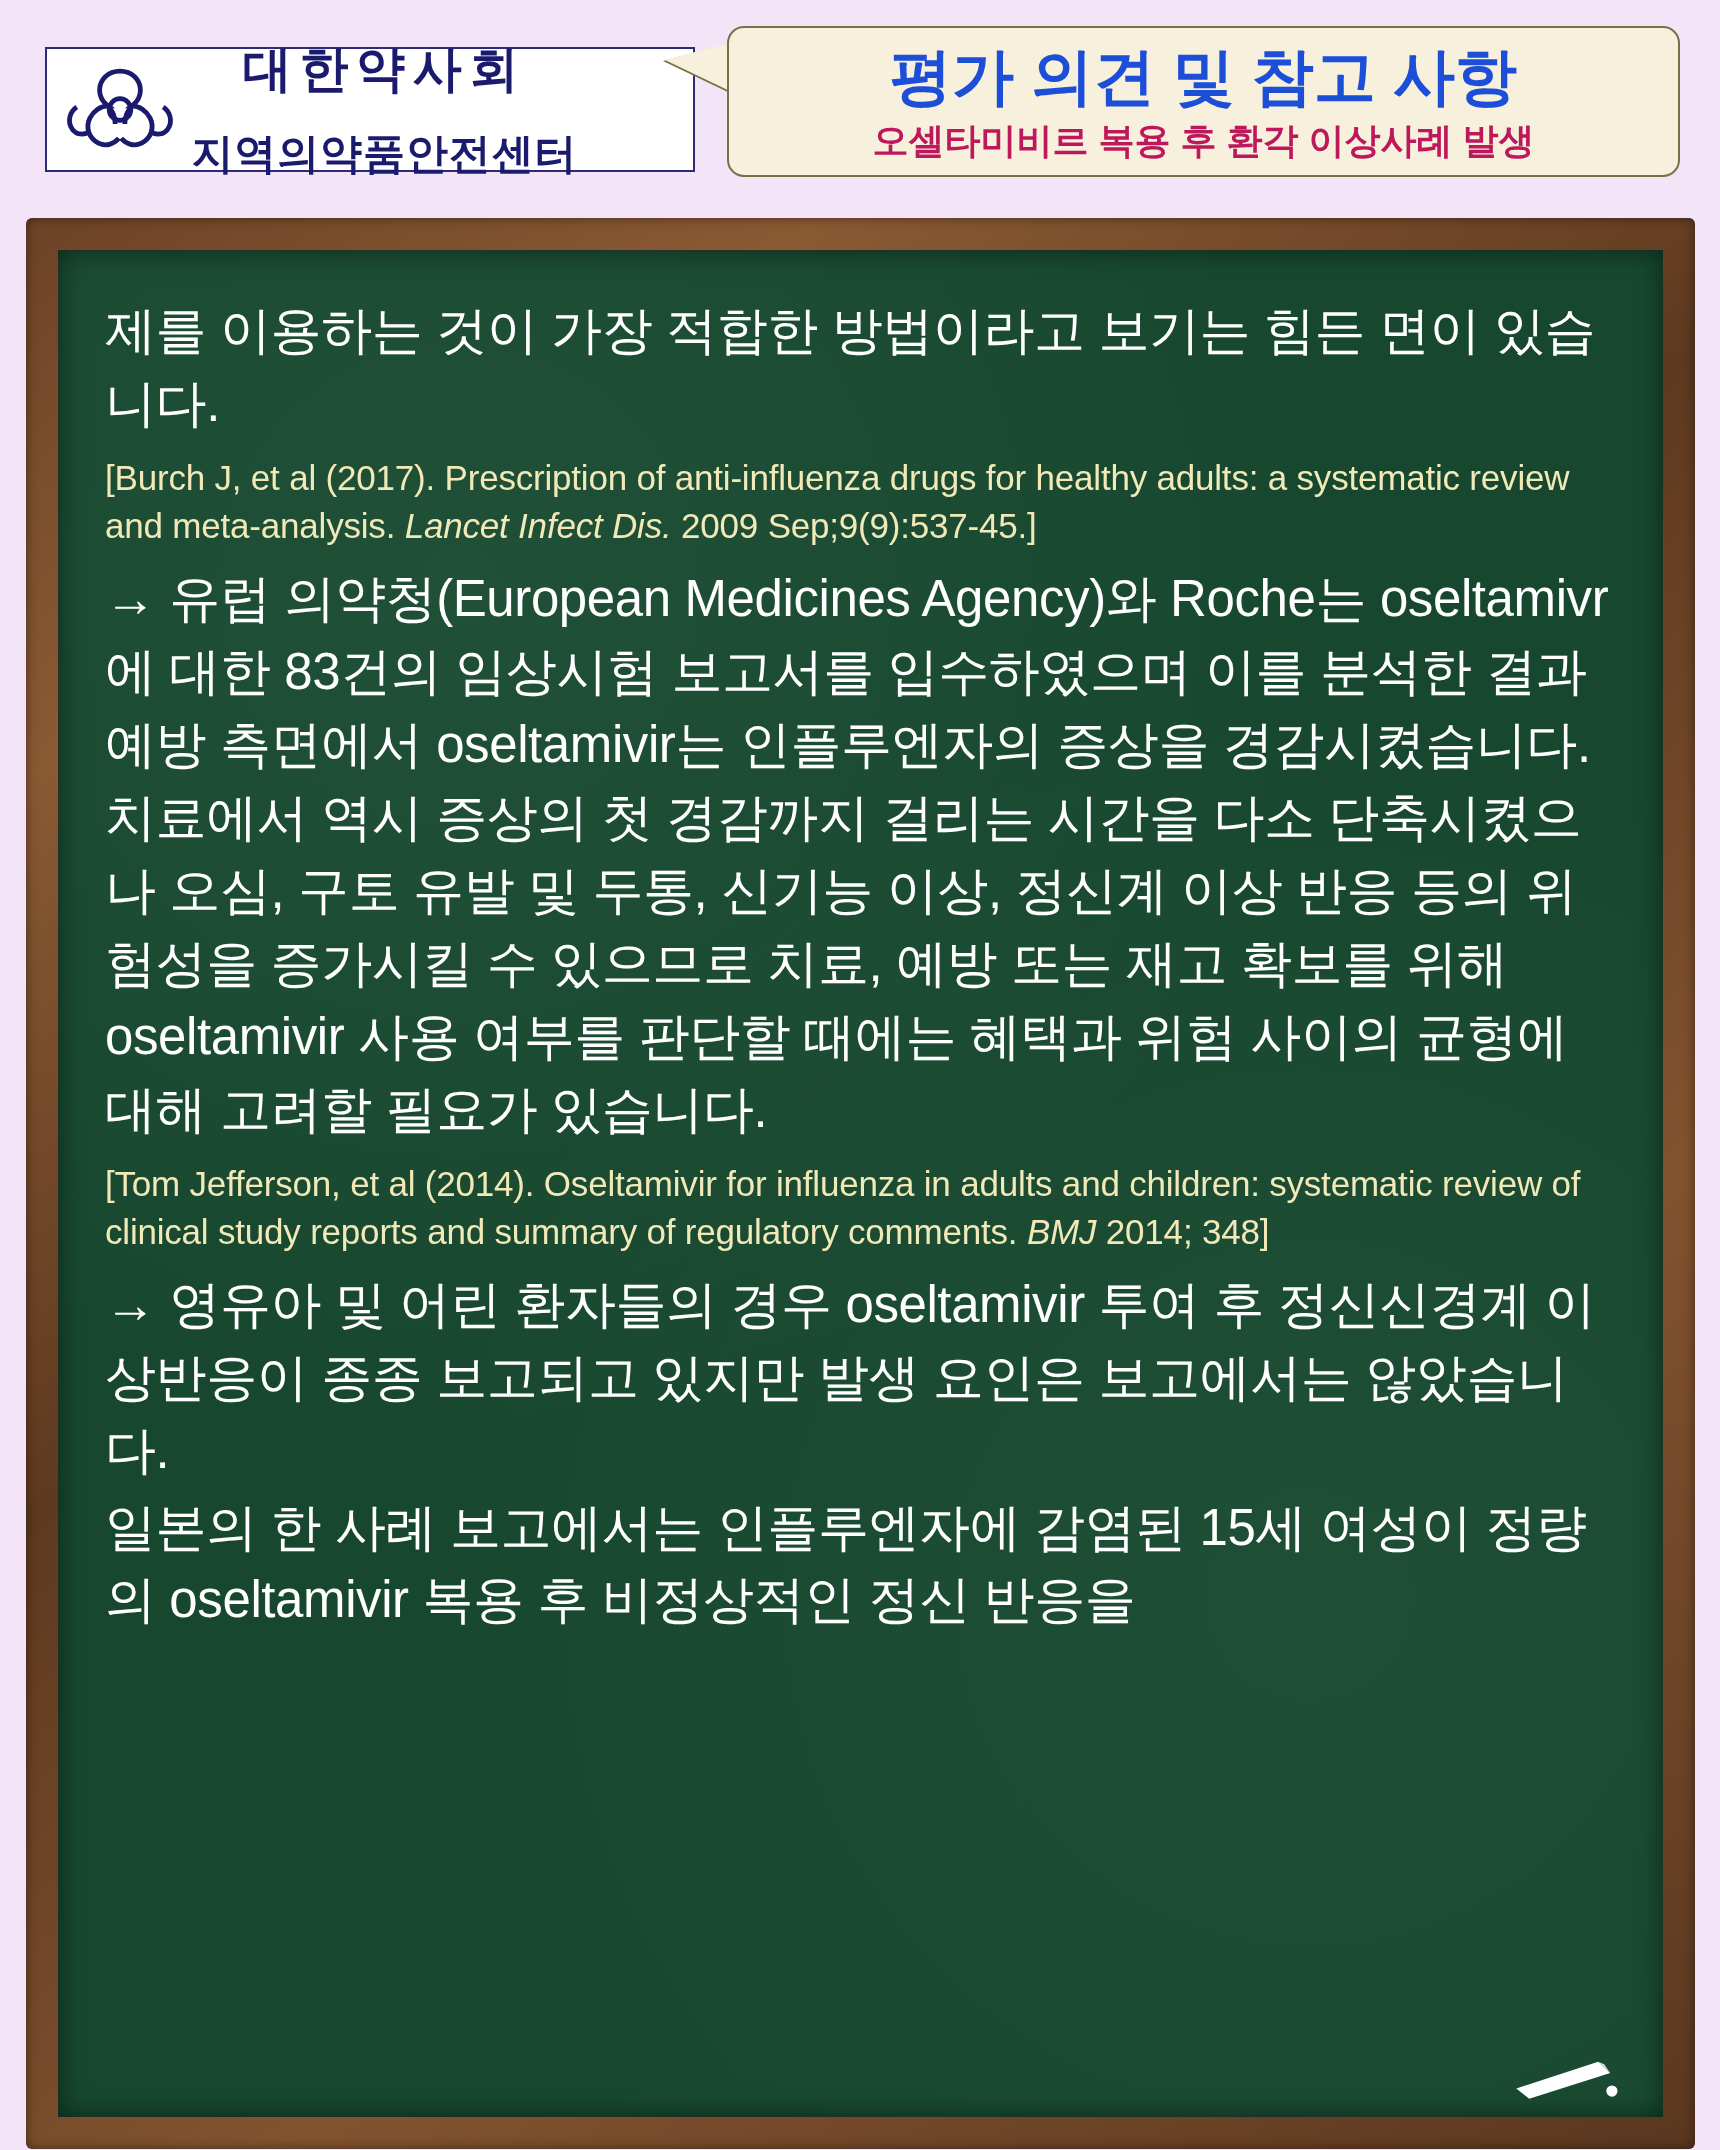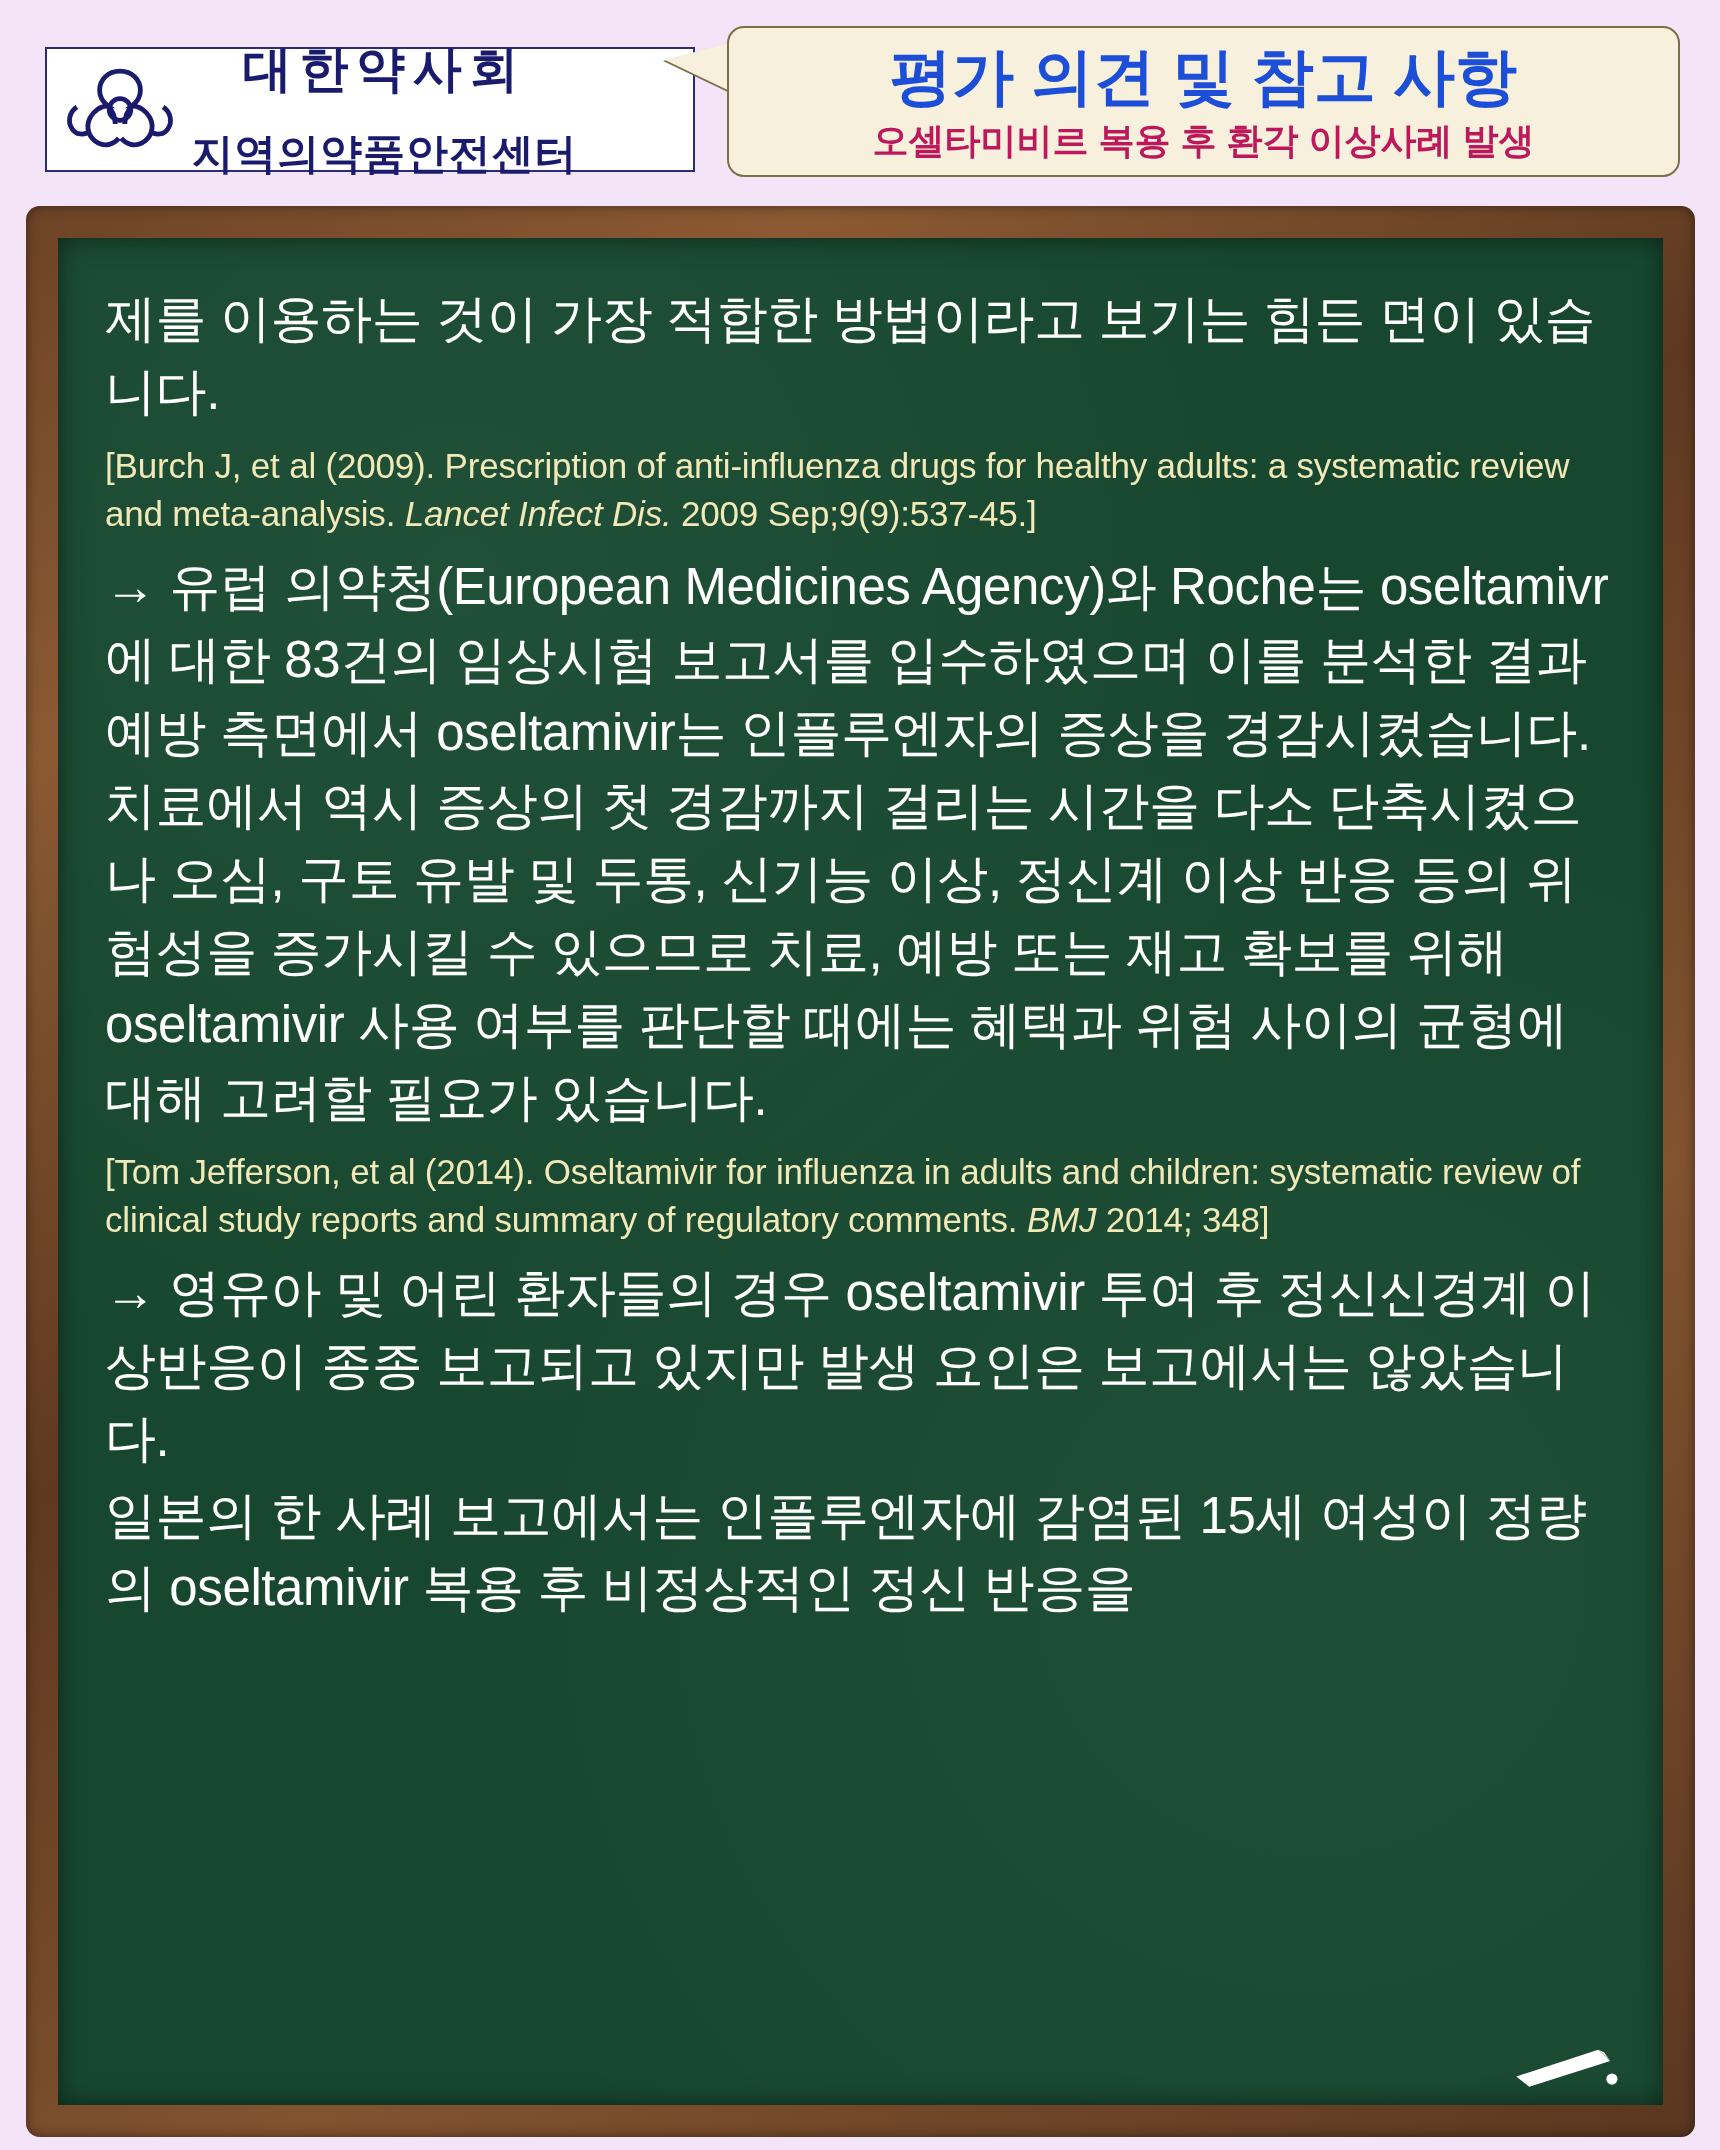--- a/index.html
+++ b/index.html
@@ -104,25 +104,25 @@
     border-top: 19.4px solid transparent;
     border-bottom: 34px solid transparent;
     border-right: 71px solid #f7f0dc;
     filter: drop-shadow(-1.7px 1.3px 0 #7a7048);
   }
 
   
   .board-frame {
     position: absolute;
     left: 26px;
-    top: 206px;
+    top: 218px;
     width: 1669px;
     height: 1931px;
     background: linear-gradient(145deg, #6d4326 0%, #8a5a33 18%, #5e3920 42%, #82532f 68%, #5a3720 100%);
-    border-radius: 14px;
+    border-radius: 6px;
     box-shadow: inset 0 0 12px rgba(0,0,0,0.45);
     padding: 32px;
     box-sizing: border-box;
   }
   .board-inner {
     width: 100%;
     height: 100%;
     background: #17482f;
     background-image:
        radial-gradient(circle at 25% 18%, rgba(255,255,255,0.045), rgba(0,0,0,0) 45%),
@@ -203,21 +203,21 @@
     <div class="subtitle">오셀타미비르 복용 후 환각 이상사례 발생</div>
   </div>
 
 </div>
 
 <div class="board-frame">
   <div class="board-inner">
 
     <p class="para">제를 이용하는 것이 가장 적합한 방법이라고 보기는 힘든 면이 있습니다.</p>
 
-    <p class="ref"><span>[Burch J, et al (2009). Prescription of anti-influenza drugs for healthy adults: a systematic review and meta-analysis. </span><span class="ital">Lancet Infect Dis.</span><span> 2009 Sep;9(9):537-45.]</span></p>
+    <p class="ref"><span>[Burch J, et al (2017). Prescription of anti-influenza drugs for healthy adults: a systematic review and meta-analysis. </span><span class="ital">Lancet Infect Dis.</span><span> 2009 Sep;9(9):537-45.]</span></p>
 
     <p class="para"> → 유럽 의약청(European Medicines Agency)와 Roche는 oseltamivr에 대한 83건의 임상시험 보고서를 입수하였으며 이를 분석한 결과 예방 측면에서 oseltamivir는 인플루엔자의 증상을 경감시켰습니다. 치료에서 역시 증상의 첫 경감까지 걸리는 시간을 다소 단축시켰으나 오심, 구토 유발 및 두통, 신기능 이상, 정신계 이상 반응 등의 위험성을 증가시킬 수 있으므로 치료, 예방 또는 재고 확보를 위해 oseltamivir 사용 여부를 판단할 때에는 혜택과 위험 사이의 균형에 대해 고려할 필요가 있습니다.</p>
 
     <p class="ref"><span>[Tom Jefferson, et al (2014). Oseltamivir for influenza in adults and children: systematic review of clinical study reports and summary of regulatory comments. </span><span class="ital">BMJ</span><span> 2014; 348]</span></p>
 
     <p class="para">→ 영유아 및 어린 환자들의 경우 oseltamivir 투여 후 정신신경계 이상반응이 종종 보고되고 있지만 발생 요인은 보고에서는 않았습니다.</p>
 
     <p class="para"> 일본의 한 사례 보고에서는 인플루엔자에 감염된 15세 여성이 정량의 oseltamivir 복용 후 비정상적인 정신 반응을</p>
 
     <div class="chalk">

